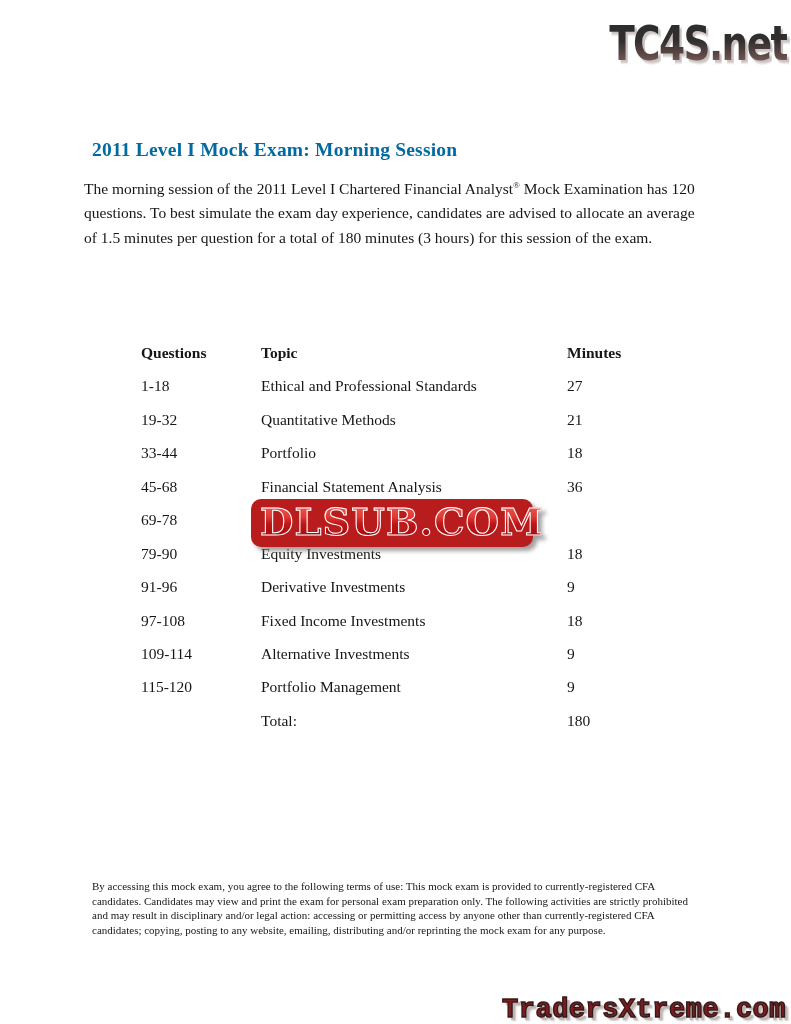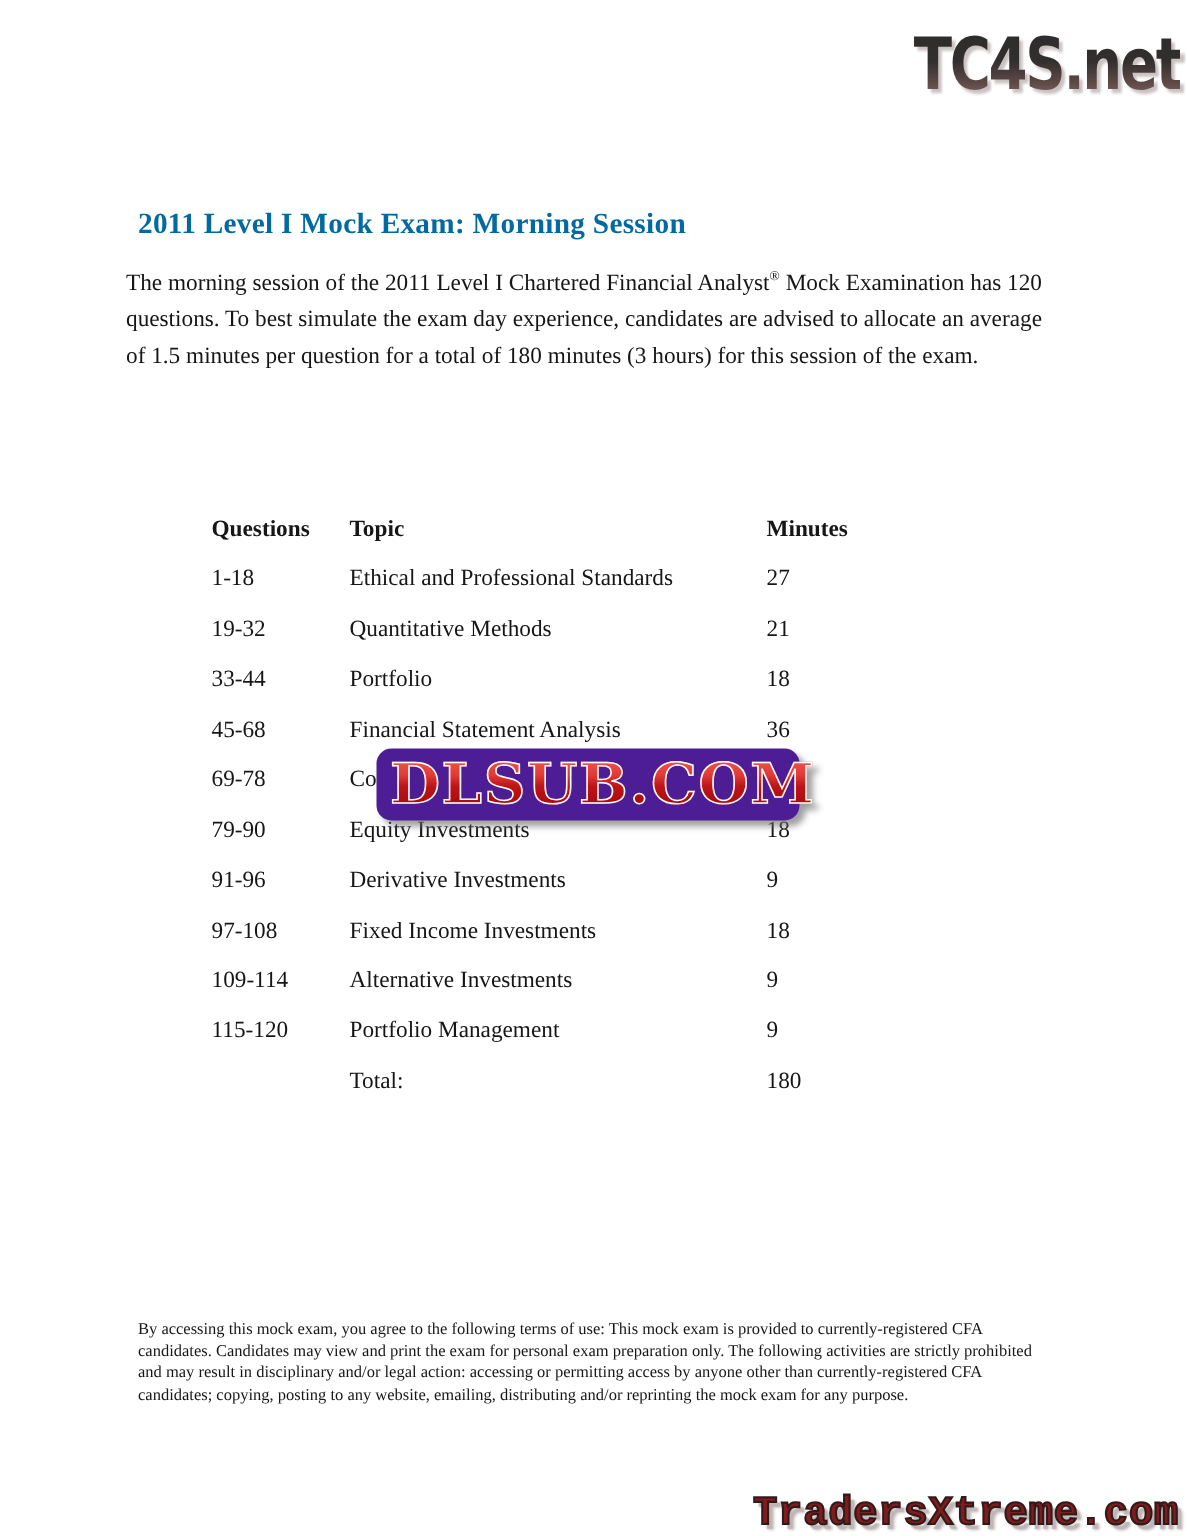--- a/index.html
+++ b/index.html
@@ -76,30 +76,31 @@
     width: 480px;
     font-size: 15.5px;
     color: #161616;
   }
   .t-row {
     display: grid;
     grid-template-columns: 92px 278px 90px;
     height: 33.45px;
     align-items: start;
     line-height: 19px;
+    gap: 28px;
   }
   .t-row.header .cell { font-weight: bold; }
   .t-row.total .cell { font-weight: normal; }
 
   
   .dlsub {
     position: absolute;
     left: 251px;
     top: 483px;
-    background: #4c1d95;
+    background: #b91c1c;
     border-radius: 10px;
     padding: 1px 0 3px 9px;
     filter: drop-shadow(4px 4px 2px rgba(110,110,110,0.65));
     white-space: nowrap;
   }
   .dlsub-text {
     font-family: "DejaVu Serif", serif;
     font-weight: bold;
     font-size: 37px;
     line-height: 44px;

